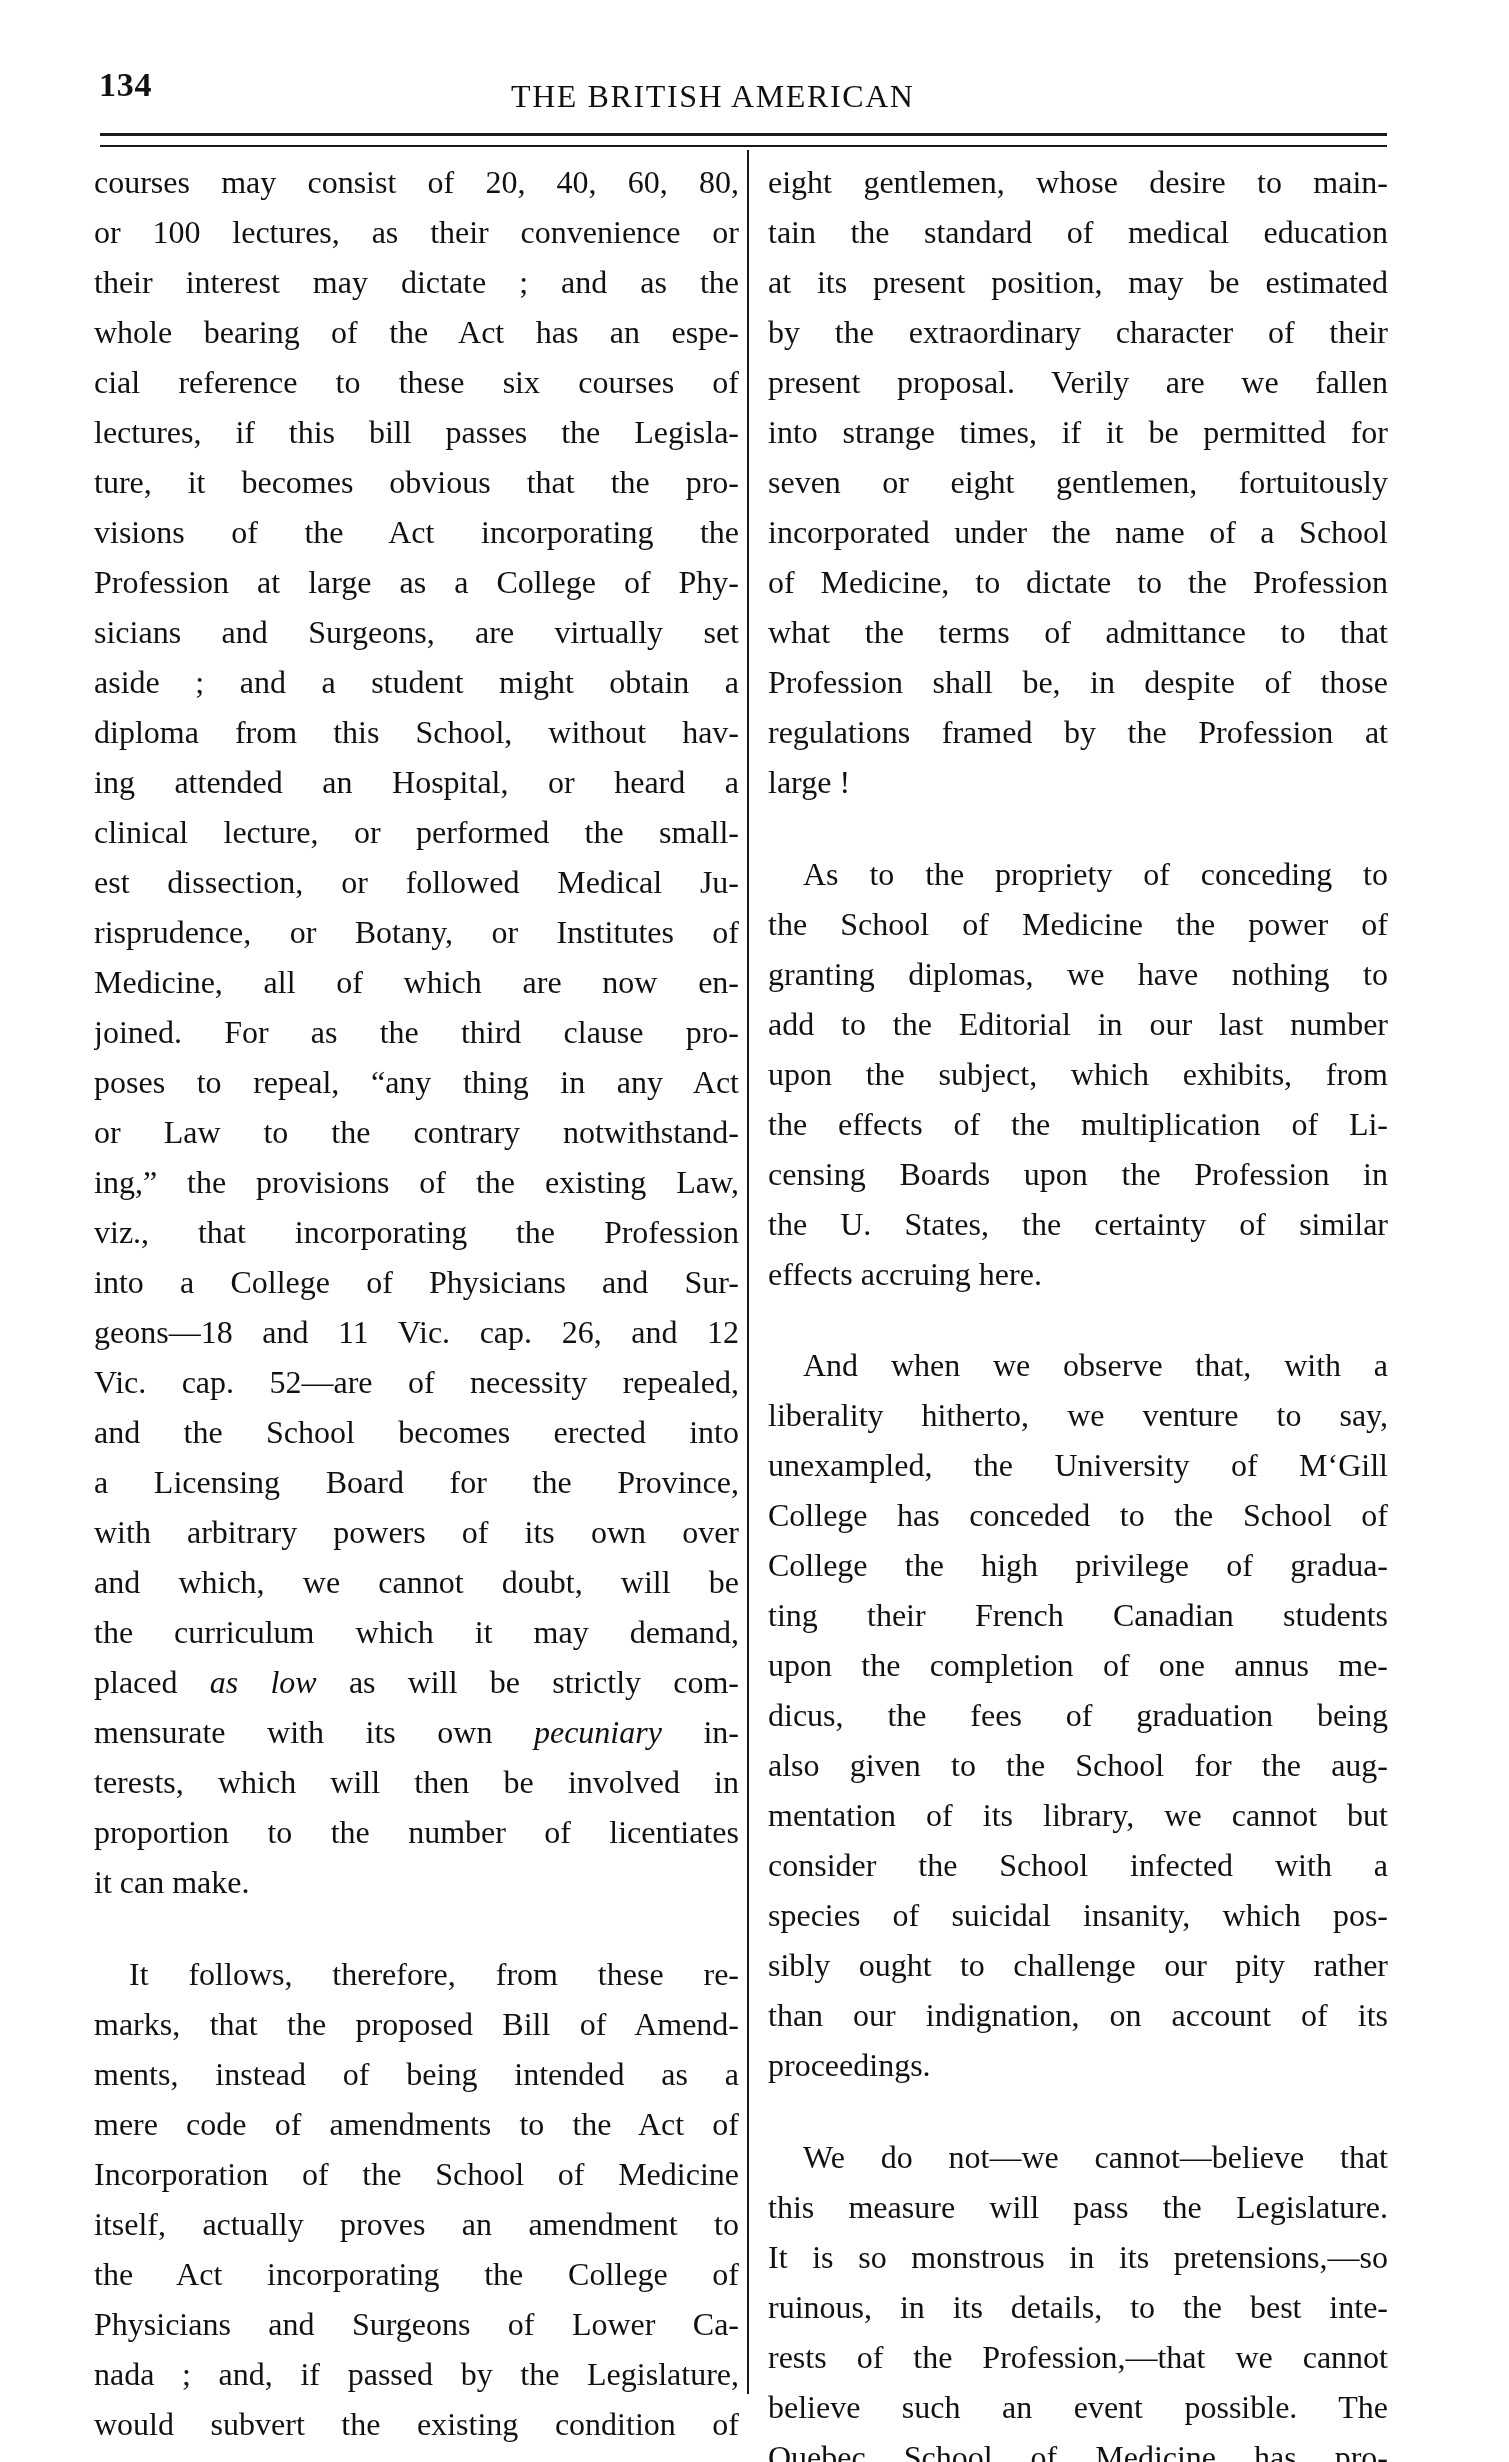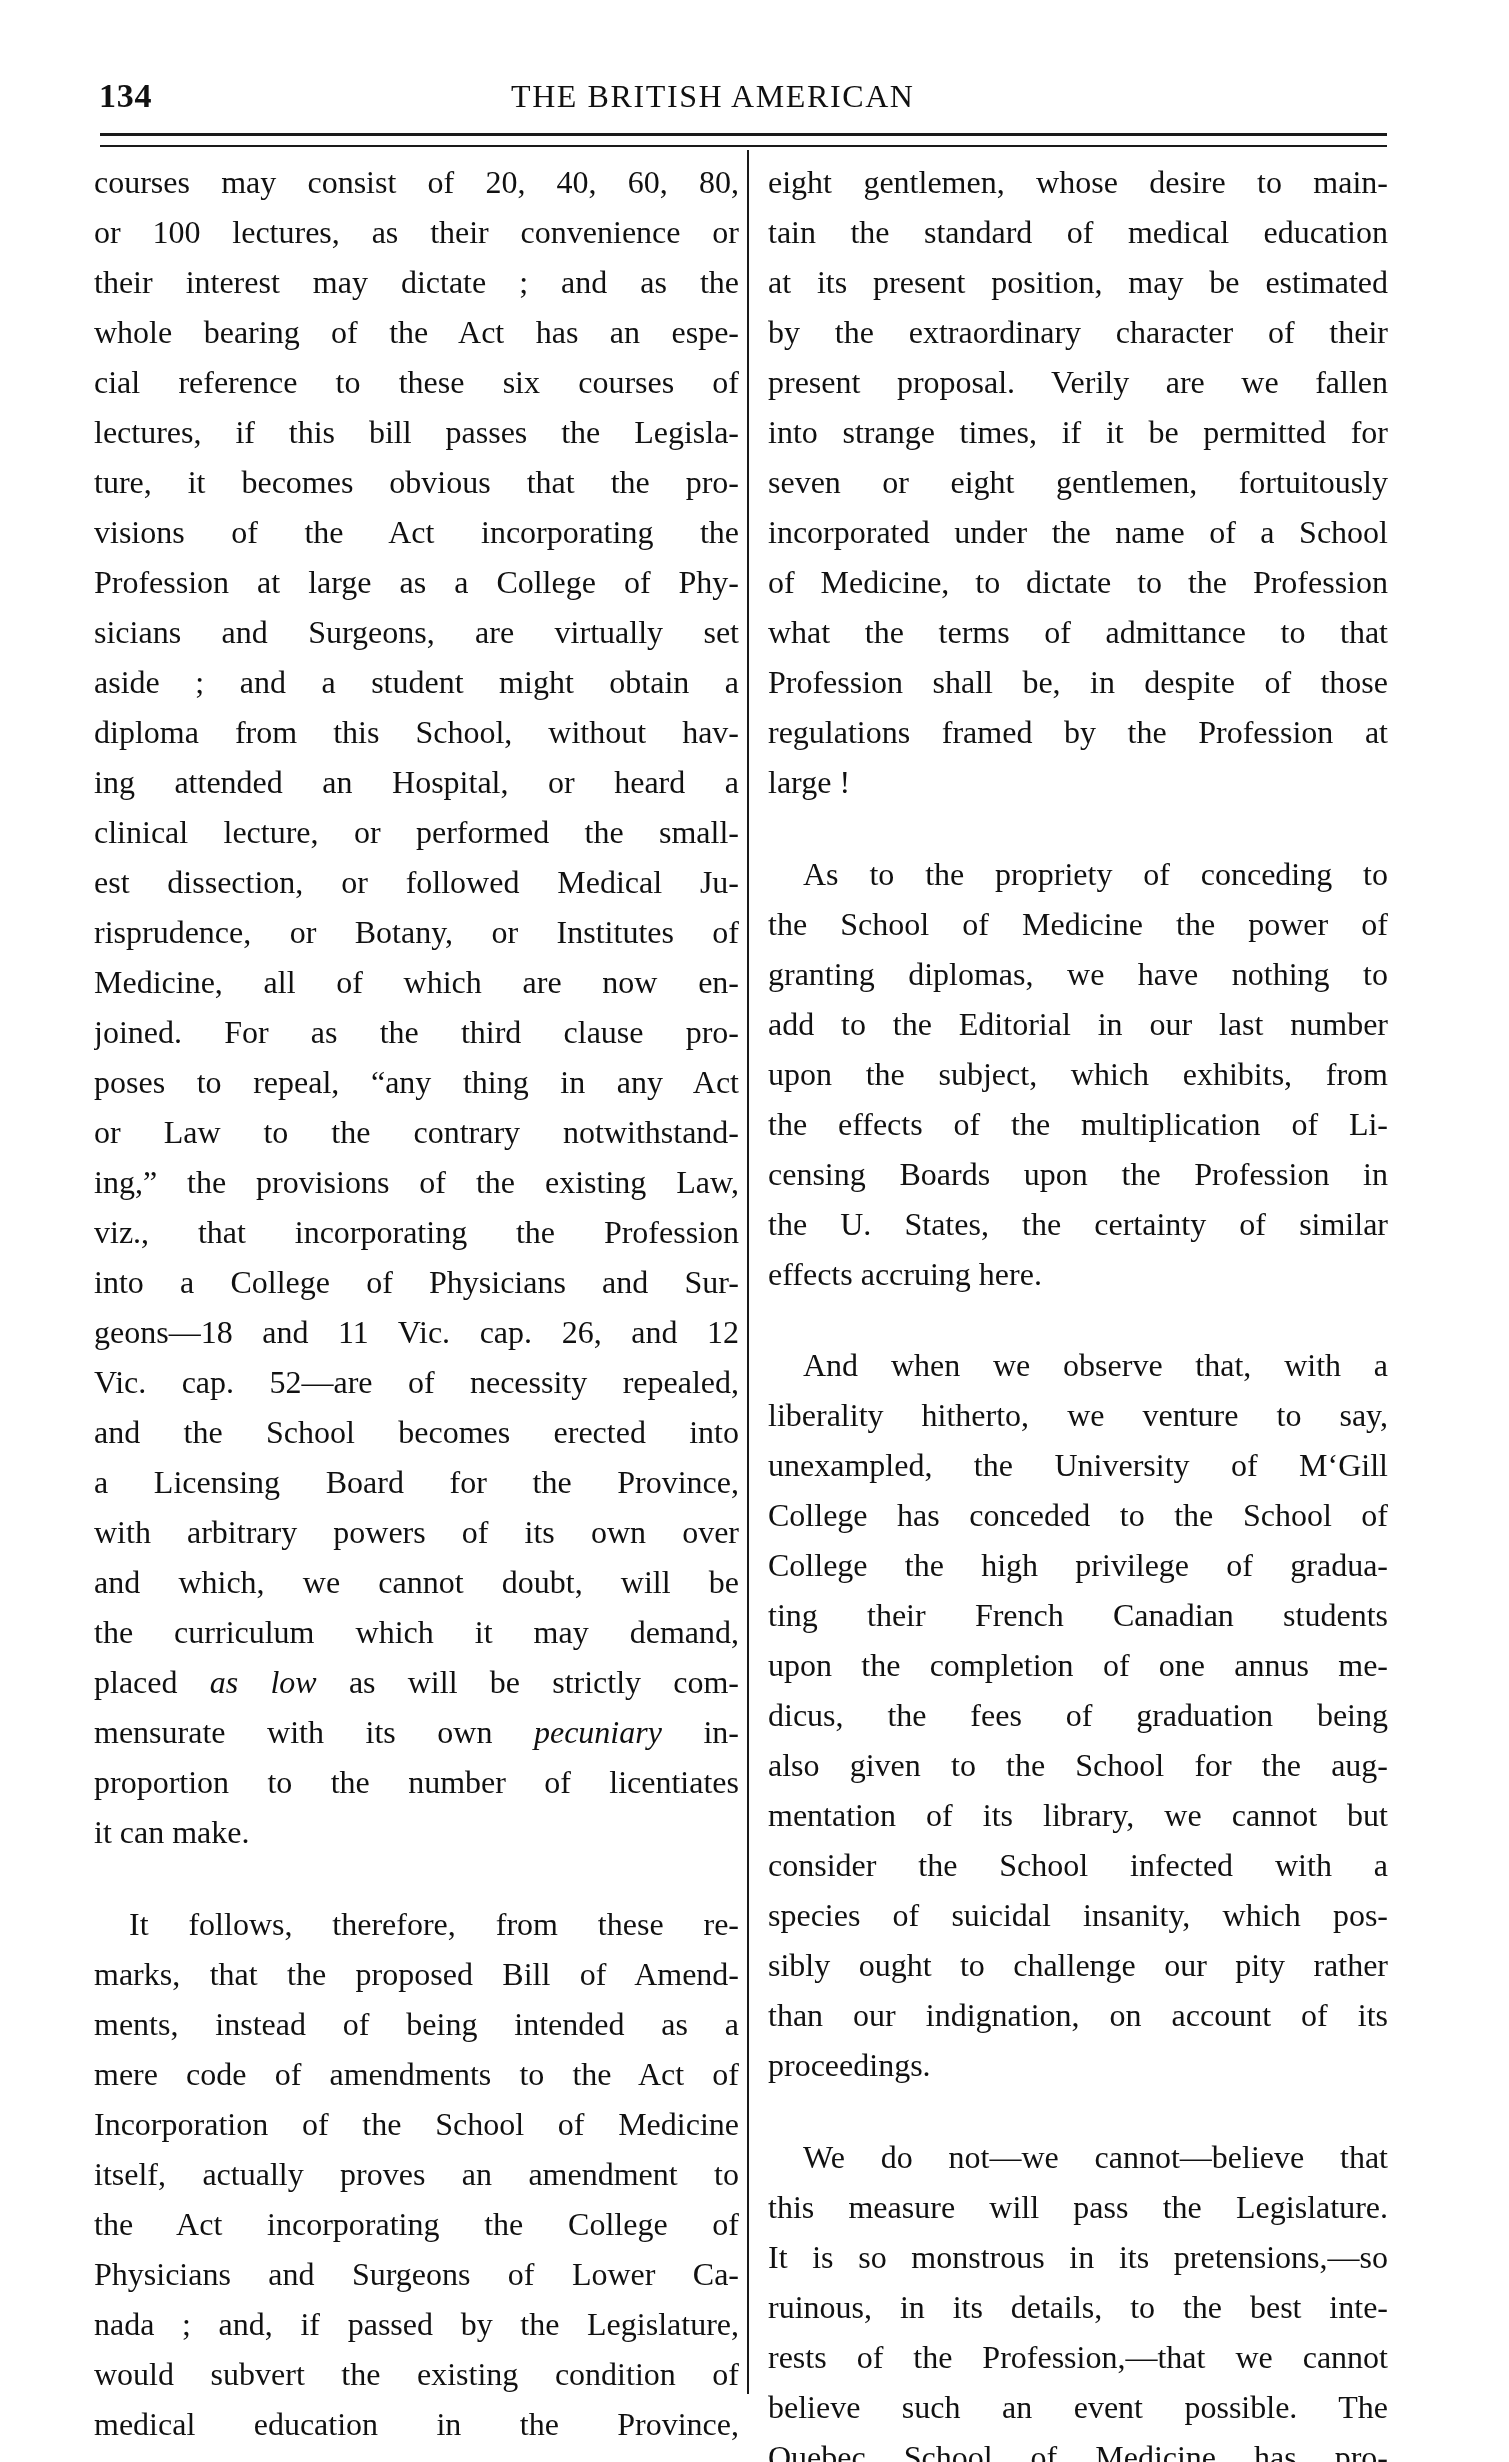--- a/index.html
+++ b/index.html
@@ -1,21 +1,21 @@
 <!DOCTYPE html>
 <html style="font-size:12.8px"><head>
 <meta charset="utf-8">
 <style>
   html, body { margin: 0; padding: 0; background: #ffffff; }
   body {
     width: 1510px; height: 2462px; position: relative; overflow: hidden;
     font-family: "Liberation Serif", "DejaVu Serif", serif; color: #111111;
   }
   .page-number {
-    position: absolute; left: 99px; top: 77px;
+    position: absolute; left: 99px; top: 66px;
     font-size: 34px; font-weight: bold; letter-spacing: 0.8px;
   }
   .running-title {
     position: absolute; left: 511px; top: 78px; width: 447px; text-align: left;
     font-size: 32px; letter-spacing: 1.6px; font-variant: small-caps; font-weight: normal;
   }
   .rule {
     position: absolute; left: 100px; width: 1287px; height: 3.2px; background: #1a1a1a;
   }
   .rule.top { top: 133px; }
@@ -72,20 +72,21 @@
     <span class="line">into a College of Physicians and Sur-</span>
     <span class="line">geons—18 and 11 Vic. cap. 26, and 12</span>
     <span class="line">Vic. cap. 52—are of necessity repealed,</span>
     <span class="line">and the School becomes erected into</span>
     <span class="line">a Licensing Board for the Province,</span>
     <span class="line">with arbitrary powers of its own over</span>
     <span class="line">and which, we cannot doubt, will be</span>
     <span class="line">the curriculum which it may demand,</span>
     <span class="line">placed <span class="italic">as low</span> as will be strictly com-</span>
     <span class="line">mensurate with its own <span class="italic">pecuniary</span> in-</span>
+    <span class="line">terests, which will then be involved in</span>
     <span class="line">proportion to the number of licentiates</span>
     <span class="line last">it can make.</span>
     <span class="para-gap"></span>
     <span class="line indent">It follows, therefore, from these re-</span>
     <span class="line">marks, that the proposed Bill of Amend-</span>
     <span class="line">ments, instead of being intended as a</span>
     <span class="line">mere code of amendments to the Act of</span>
     <span class="line">Incorporation of the School of Medicine</span>
     <span class="line">itself, actually proves an amendment to</span>
     <span class="line">the Act incorporating the College of</span>

